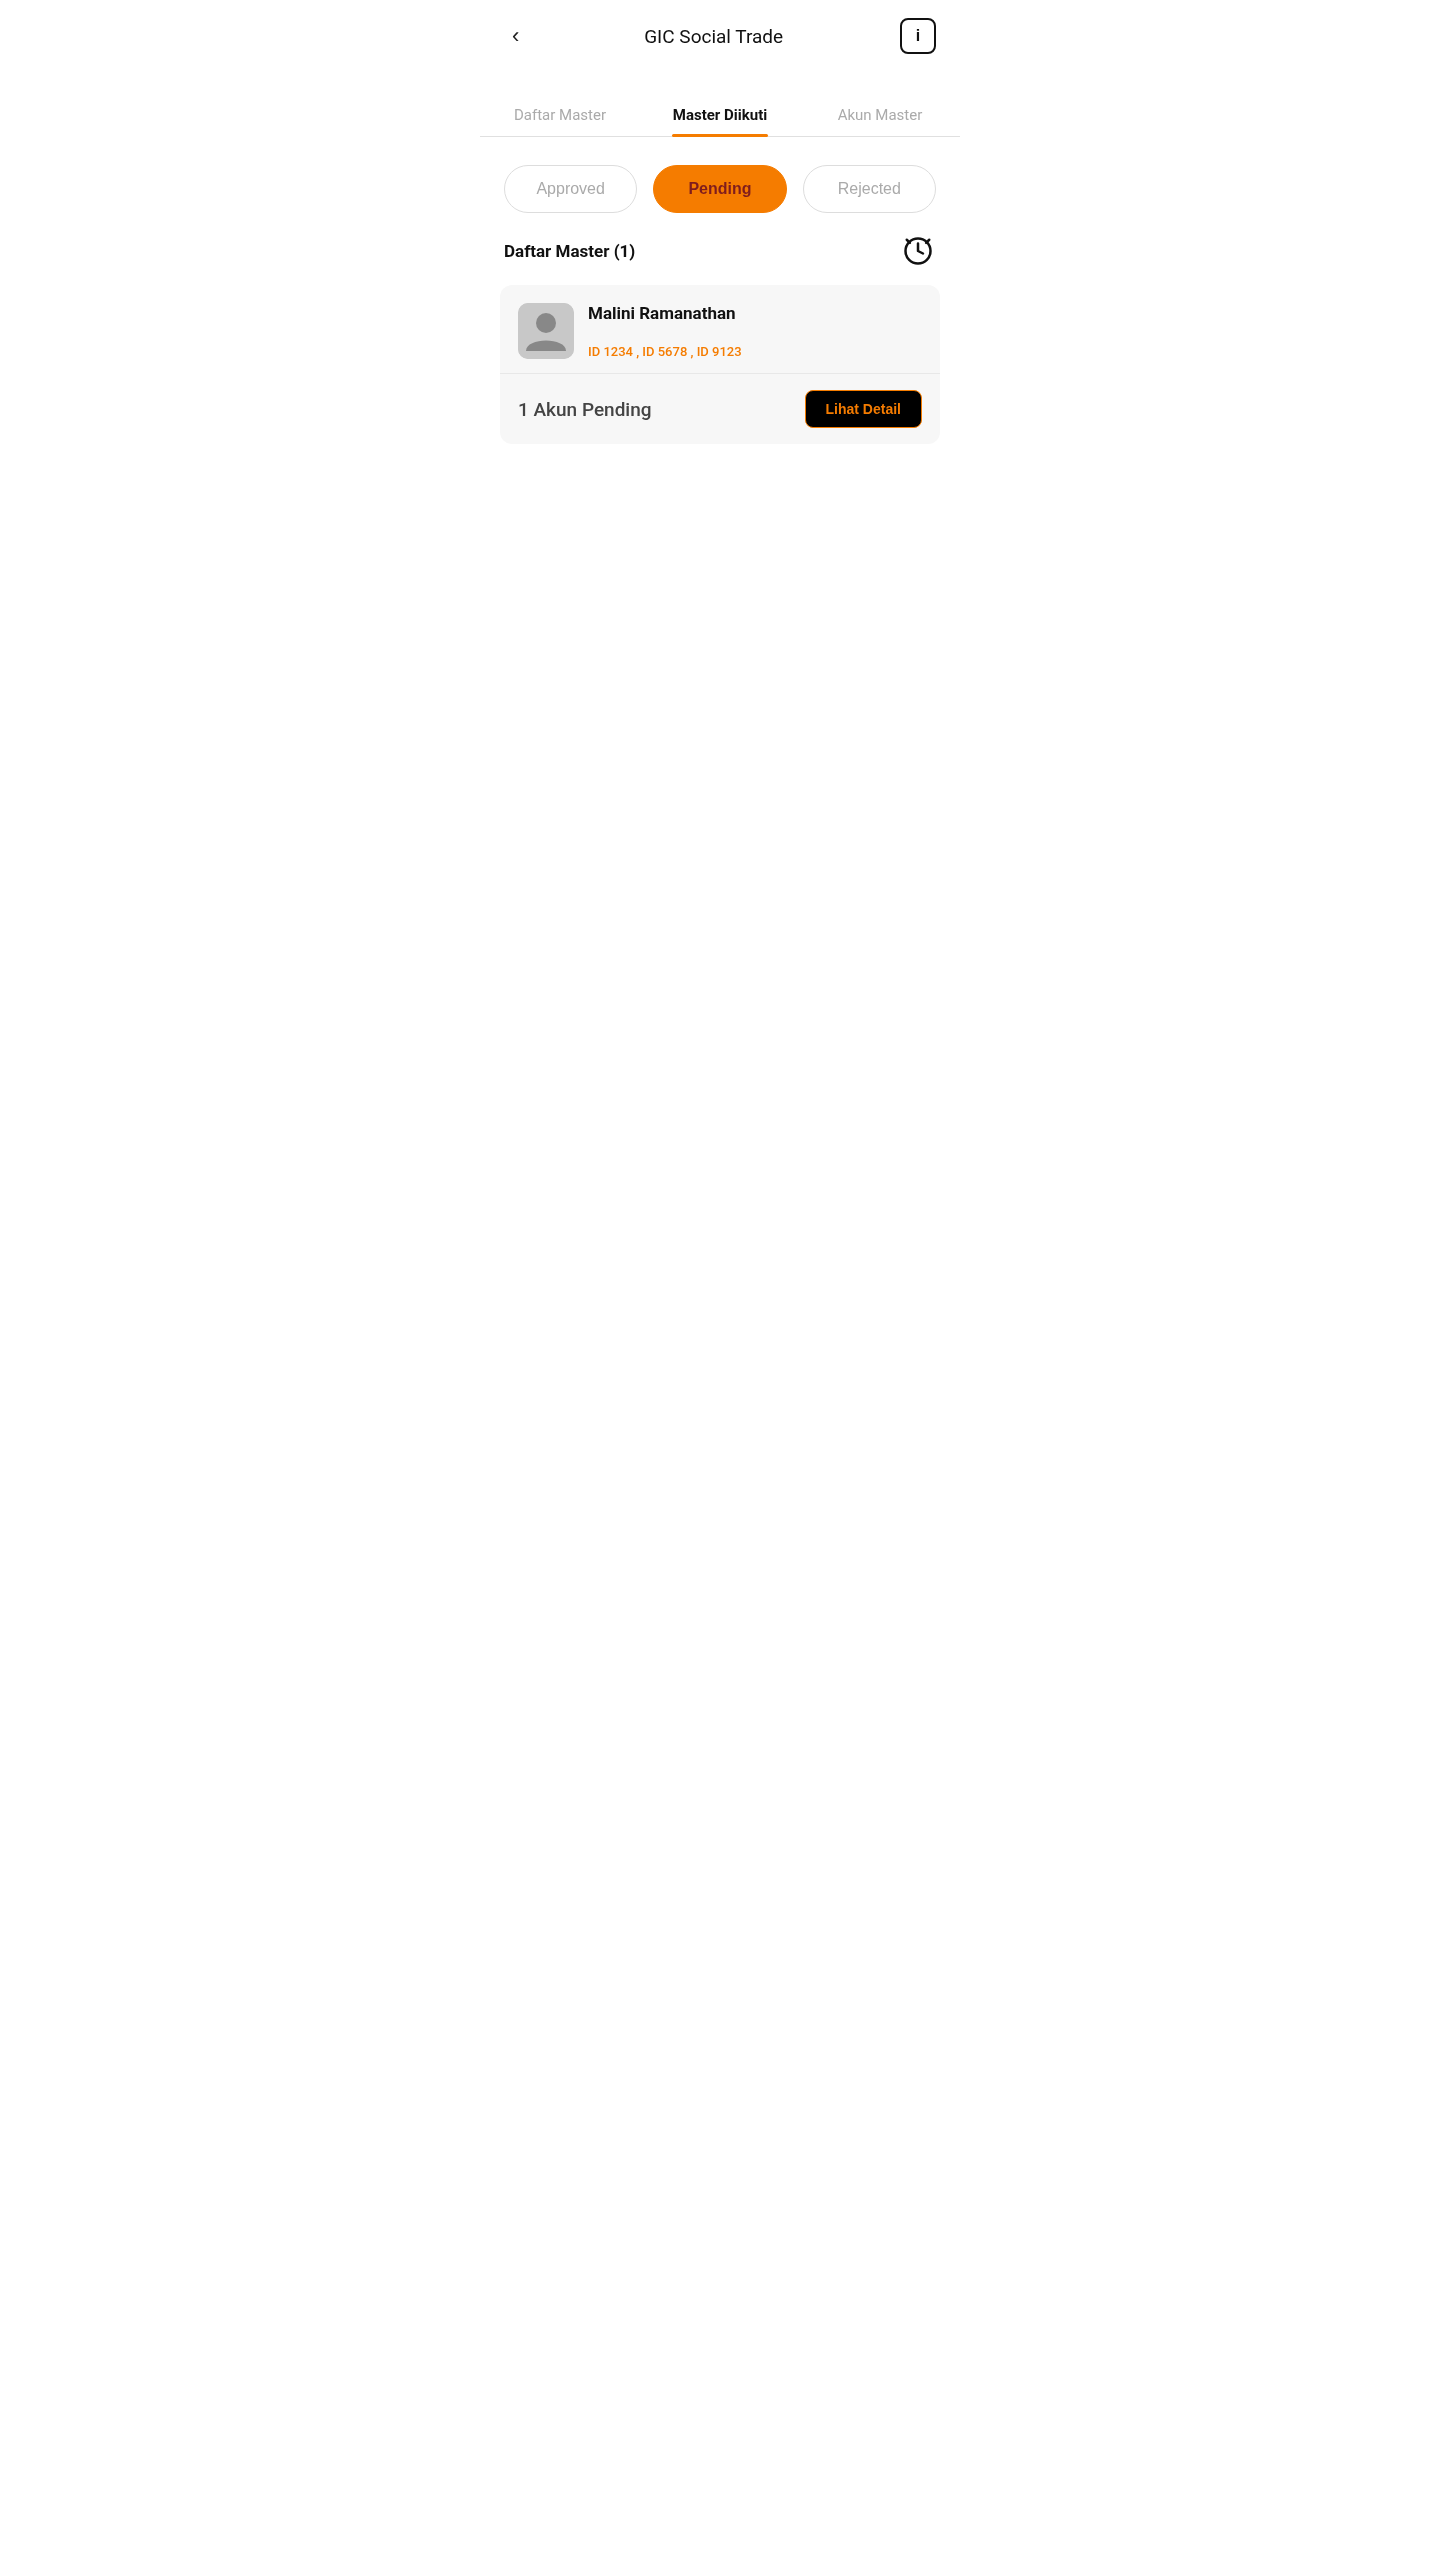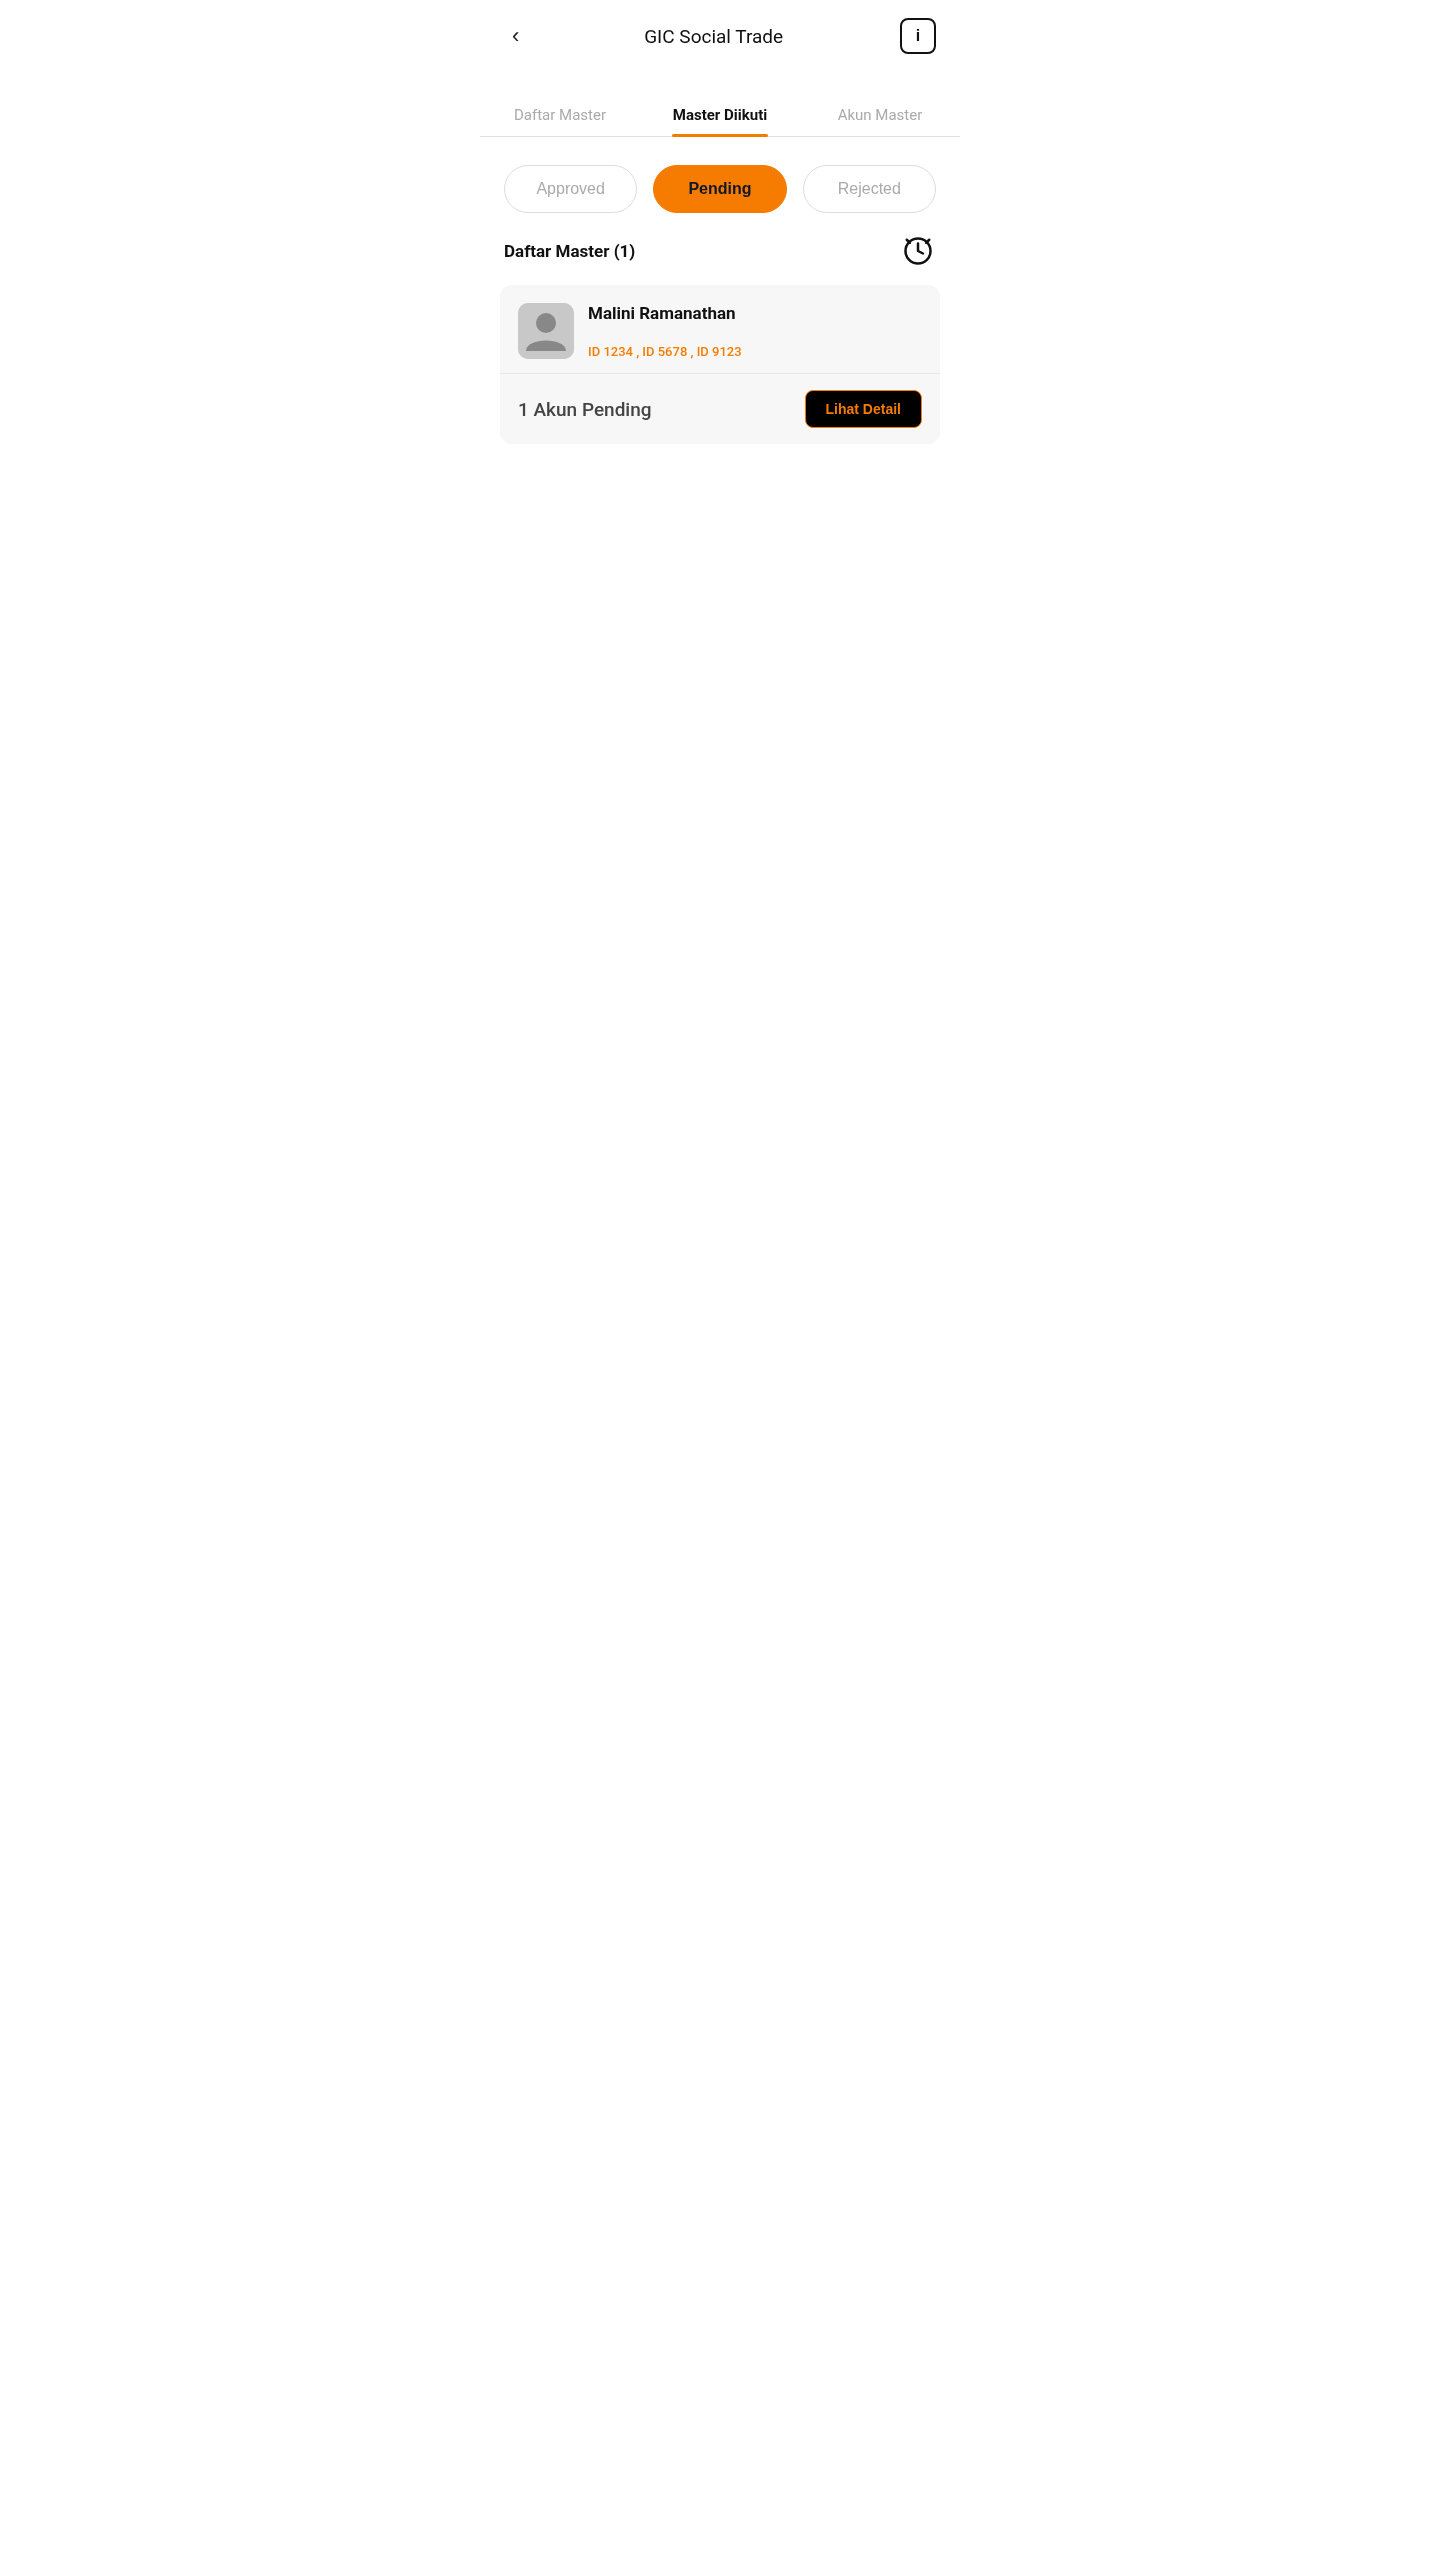--- a/index.html
+++ b/index.html
@@ -115,21 +115,21 @@
       font-weight: 500;
       cursor: pointer;
       background: #fff;
       color: #aaa;
       text-align: center;
     }
 
     .filter-btn.active {
       background: #f57c00;
       border-color: #f57c00;
-      color: #0f172a;
+      color: #7f1d1d;
       font-weight: 700;
     }
 
     
     .list-section {
       padding: 0 20px;
     }
 
     .list-header {
       display: flex;

